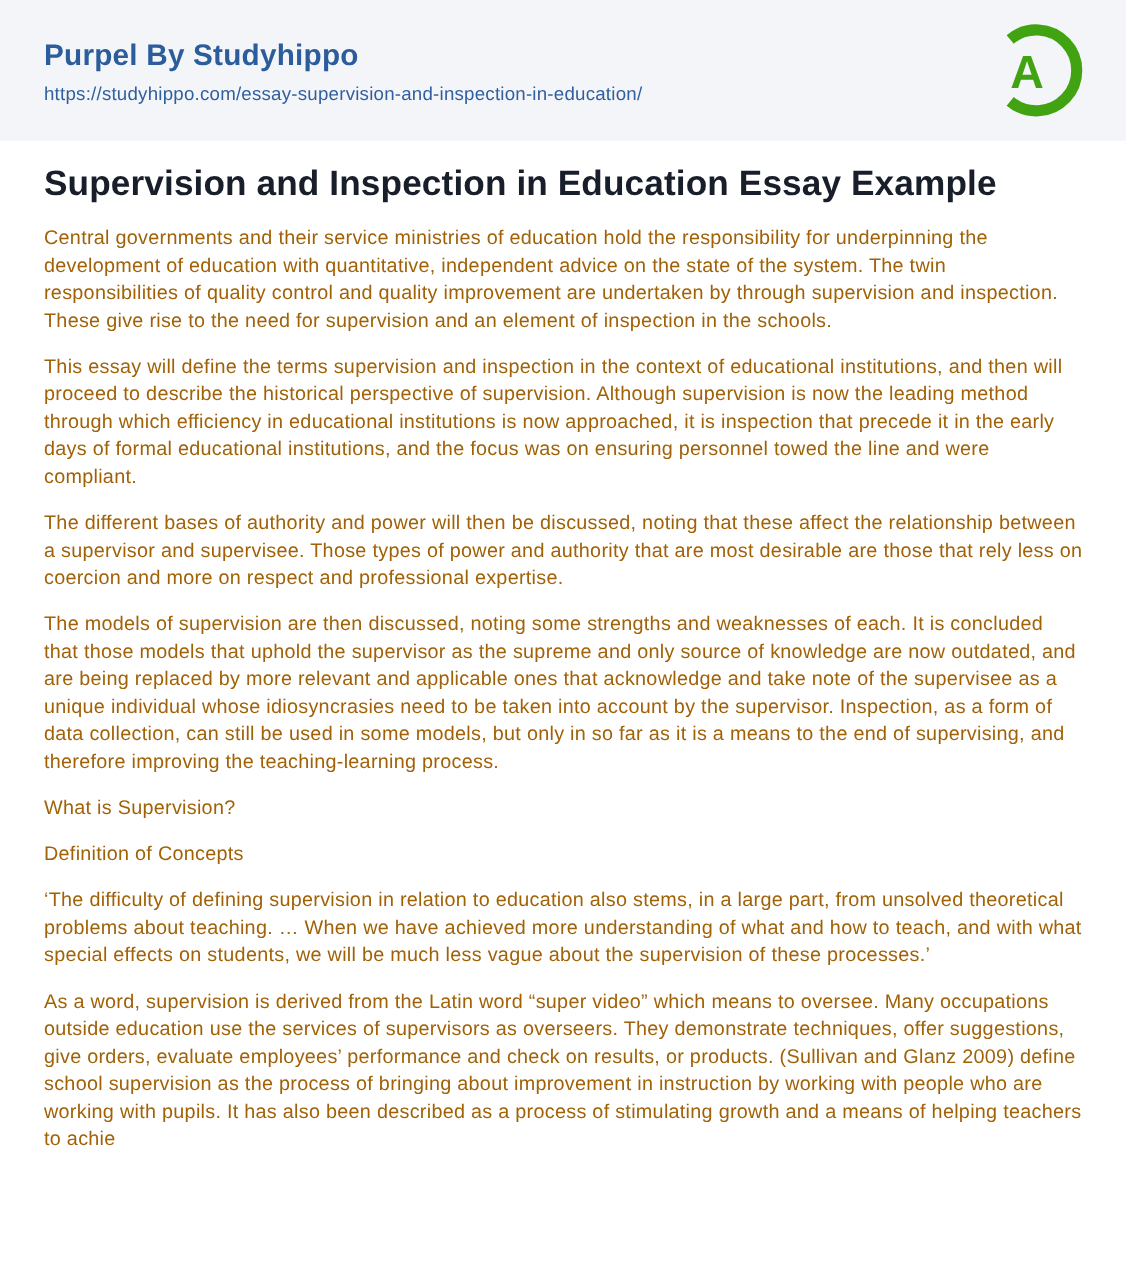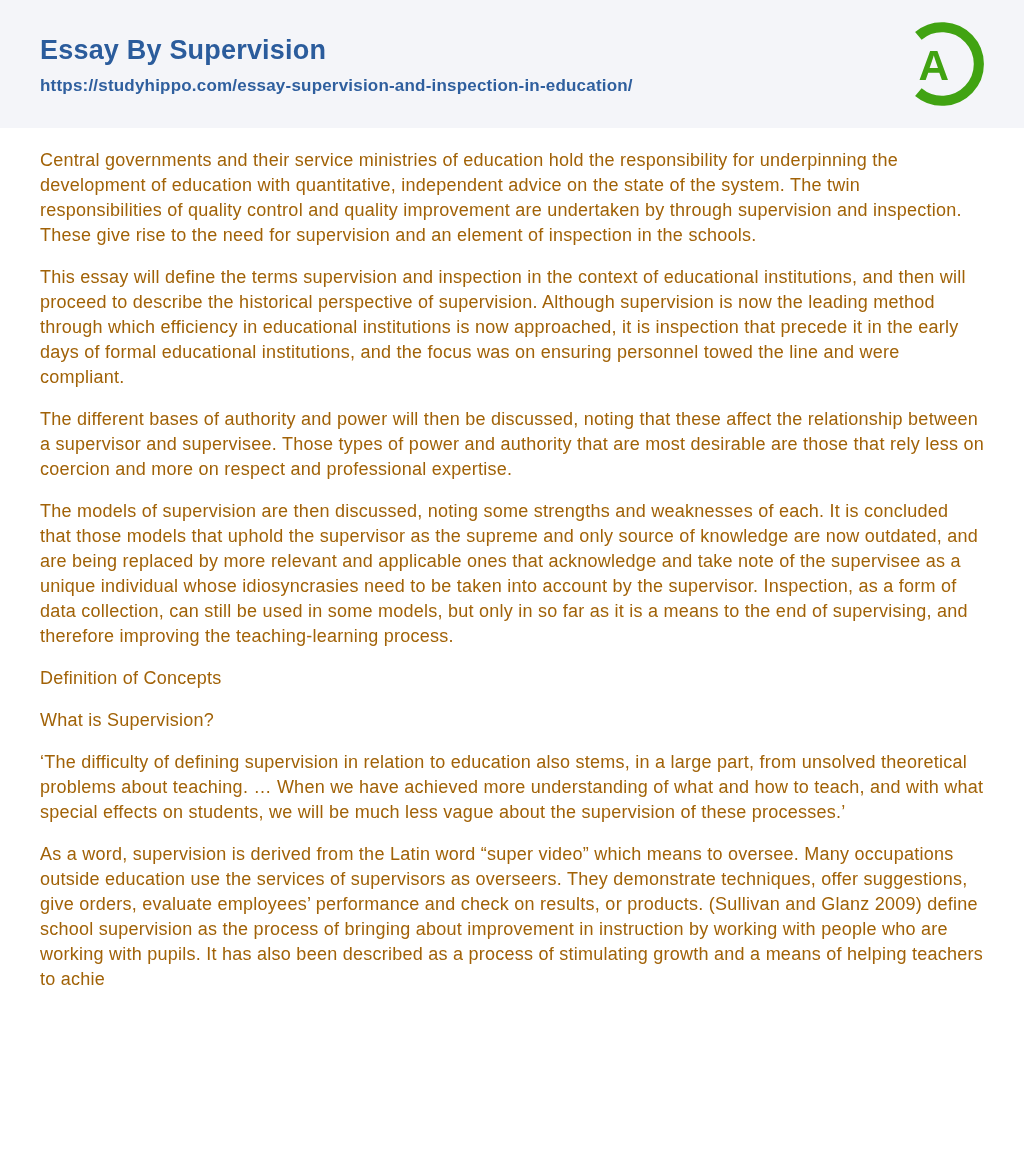--- a/index.html
+++ b/index.html
@@ -26,21 +26,21 @@
   .site-title {
     color: #2b5c9c;
     font-size: 27px;
     font-weight: 700;
     letter-spacing: 0.2px;
     margin-bottom: 10px;
   }
   .page-url {
     color: #2f5f9e;
     font-size: 17px;
-    font-weight: 700;
+    font-weight: 400;
     letter-spacing: 0.2px;
     text-decoration: none;
   }
   .logo-wrap { width: 92px; height: 92px; flex: 0 0 auto; }
   .logo-wrap svg { width: 92px; height: 92px; display: block; }
   
   .article { padding: 20px 40px 0 40px; }
   .article-title {
     color: #181f2a;
     font-size: 32px;
@@ -57,36 +57,37 @@
     letter-spacing: 0.25px;
     margin-bottom: 17px;
     max-width: 948px;
   }
 </style>
 </head>
 <body>
 
 <header class="pdf-header">
   <div class="header-text">
-    <div class="site-title">Essay By Supervision</div>
+    <div class="site-title">Purpel By Studyhippo</div>
     <div class="page-url">https://studyhippo.com/essay-supervision-and-inspection-in-education/</div>
   </div>
   <div class="logo-wrap">
     <svg viewBox="0 0 100 100" aria-hidden="true">
       <path d="M 24.3 19.4 A 40 40 0 1 1 24.3 80.6" fill="none" stroke="#41a312" stroke-width="11" stroke-linecap="butt"></path>
       <text x="41" y="52" text-anchor="middle" dominant-baseline="central" font-family="Liberation Sans, sans-serif" font-size="46" font-weight="700" fill="#41a312">A</text>
     </svg>
   </div>
 </header>
 
 <main class="article">
+  <h1 class="article-title">Supervision and Inspection in Education Essay Example</h1>
 
   <div class="essay-body">
     <p>Central governments and their service ministries of education hold the responsibility for underpinning the development of education with quantitative, independent advice on the state of the system. The twin responsibilities of quality control and quality improvement are undertaken by through supervision and inspection. These give rise to the need for supervision and an element of inspection in the schools.</p>
     <p>This essay will define the terms supervision and inspection in the context of educational institutions, and then will proceed to describe the historical perspective of supervision. Although supervision is now the leading method through which efficiency in educational institutions is now approached, it is inspection that precede it in the early days of formal educational institutions, and the focus was on ensuring personnel towed the line and were compliant.</p>
     <p>The different bases of authority and power will then be discussed, noting that these affect the relationship between a supervisor and supervisee. Those types of power and authority that are most desirable are those that rely less on coercion and more on respect and professional expertise.</p>
     <p>The models of supervision are then discussed, noting some strengths and weaknesses of each. It is concluded that those models that uphold the supervisor as the supreme and only source of knowledge are now outdated, and are being replaced by more relevant and applicable ones that acknowledge and take note of the supervisee as a unique individual whose idiosyncrasies need to be taken into account by the supervisor. Inspection, as a form of data collection, can still be used in some models, but only in so far as it is a means to the end of supervising, and therefore improving the teaching-learning process.</p>
+    <p>What is Supervision?</p>
     <p>Definition of Concepts</p>
-    <p>What is Supervision?</p>
     <p>‘The difficulty of defining supervision in relation to education also stems, in a large part, from unsolved theoretical problems about teaching. … When we have achieved more understanding of what and how to teach, and with what special effects on students, we will be much less vague about the supervision of these processes.’</p>
     <p>As a word, supervision is derived from the Latin word “super video” which means to oversee. Many occupations outside education use the services of supervisors as overseers. They demonstrate techniques, offer suggestions, give orders, evaluate employees’ performance and check on results, or products. (Sullivan and Glanz 2009) define school supervision as the process of bringing about improvement in instruction by working with people who are working with pupils. It has also been described as a process of stimulating growth and a means of helping teachers to achie</p>
   </div>
 </main>
 
 </body></html>

